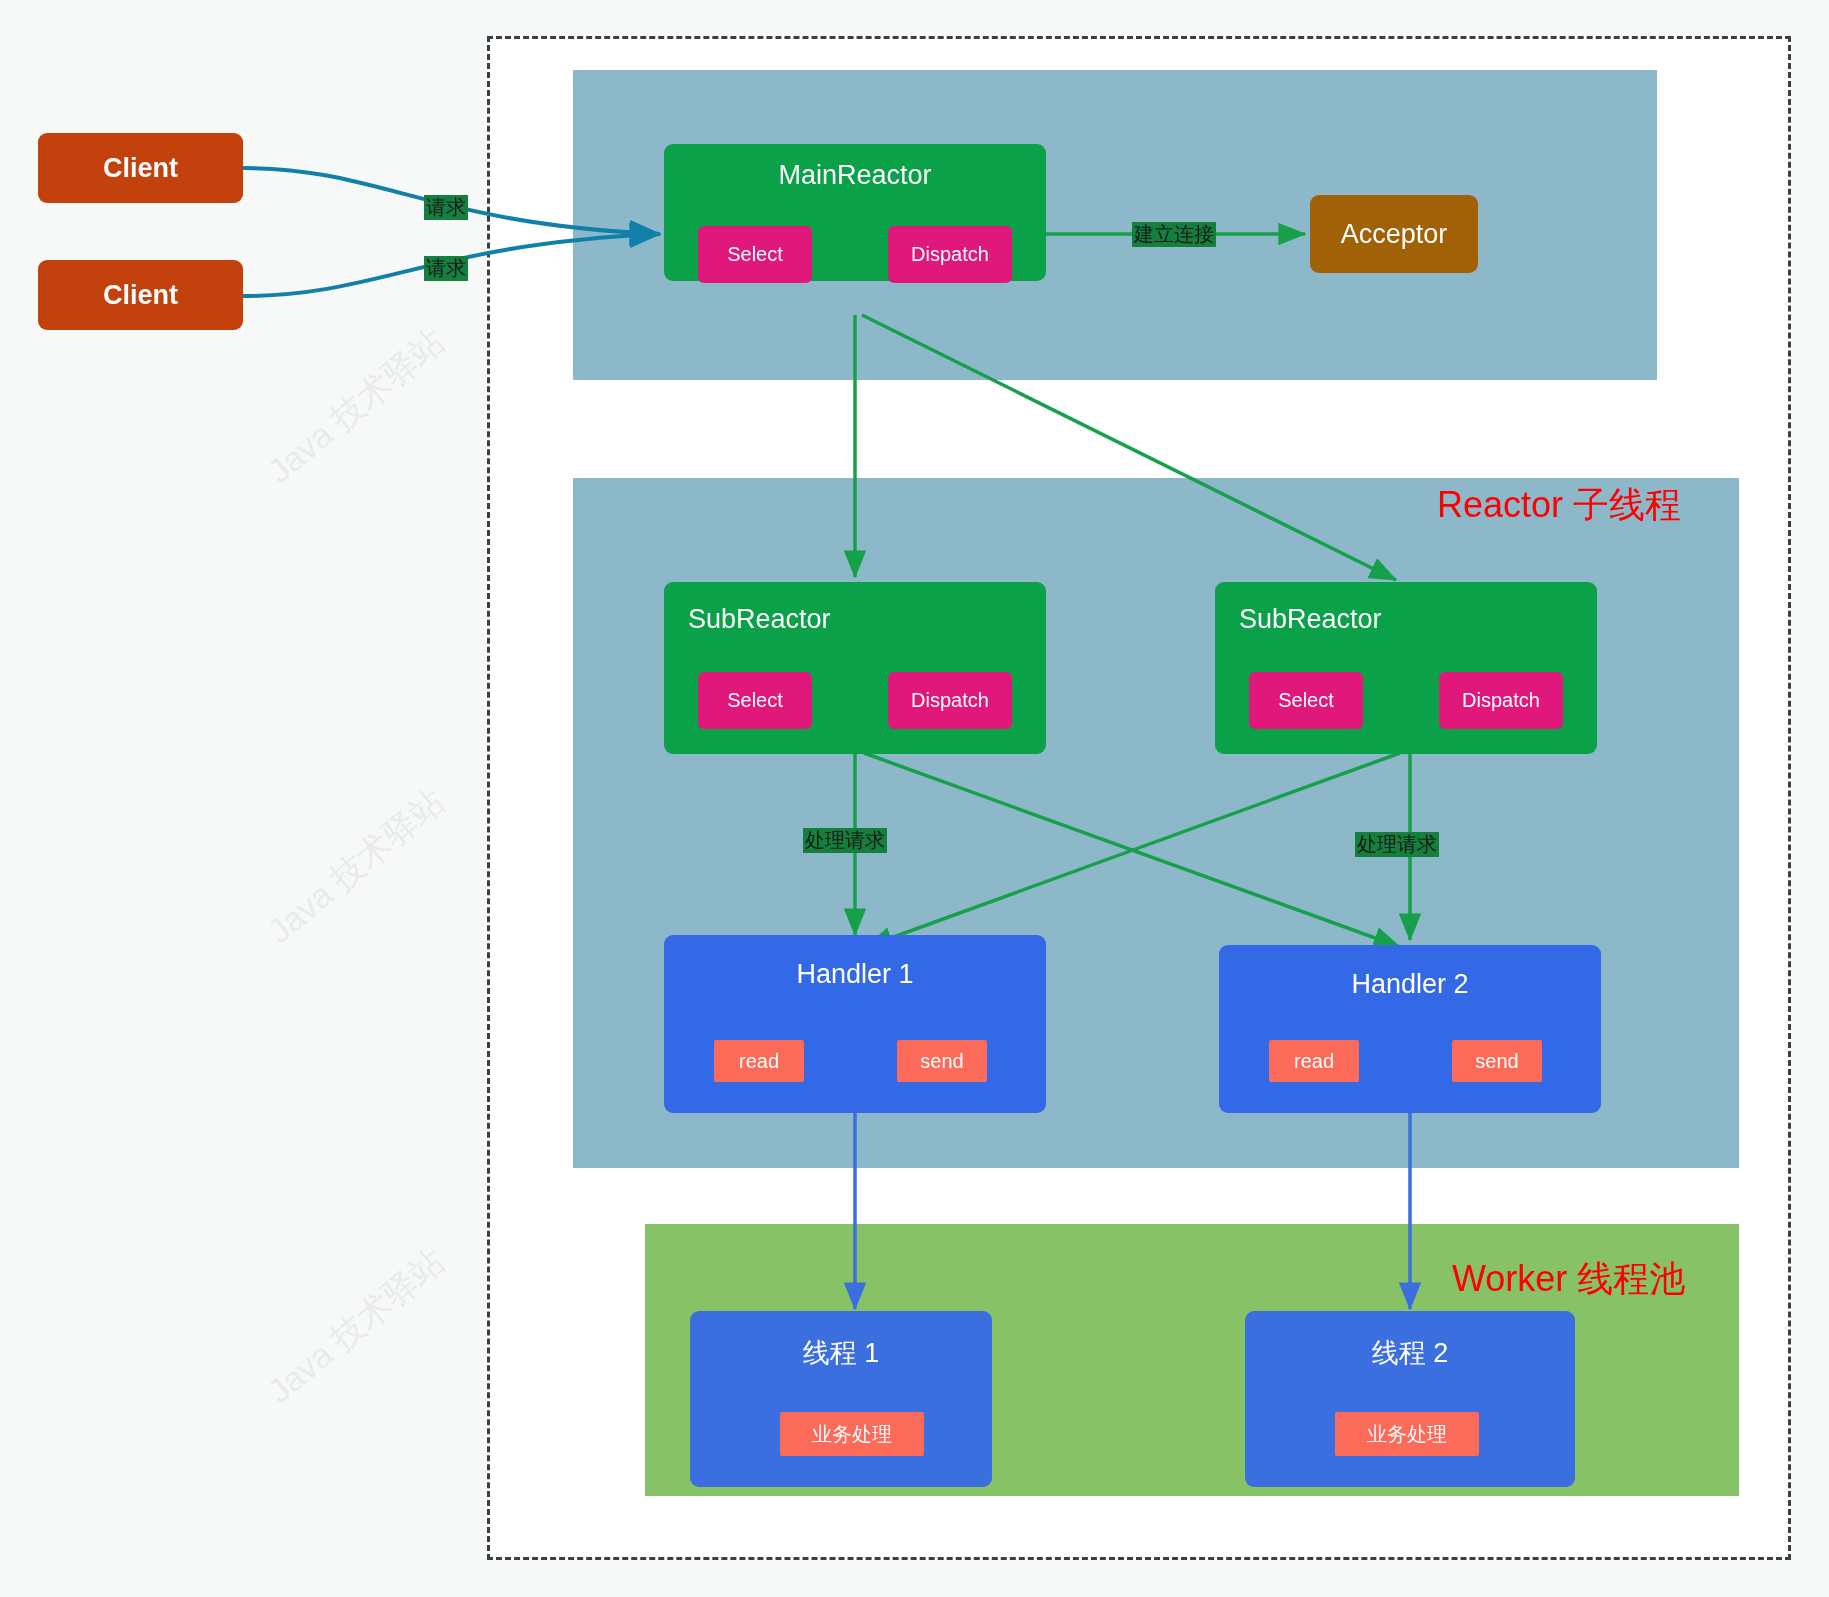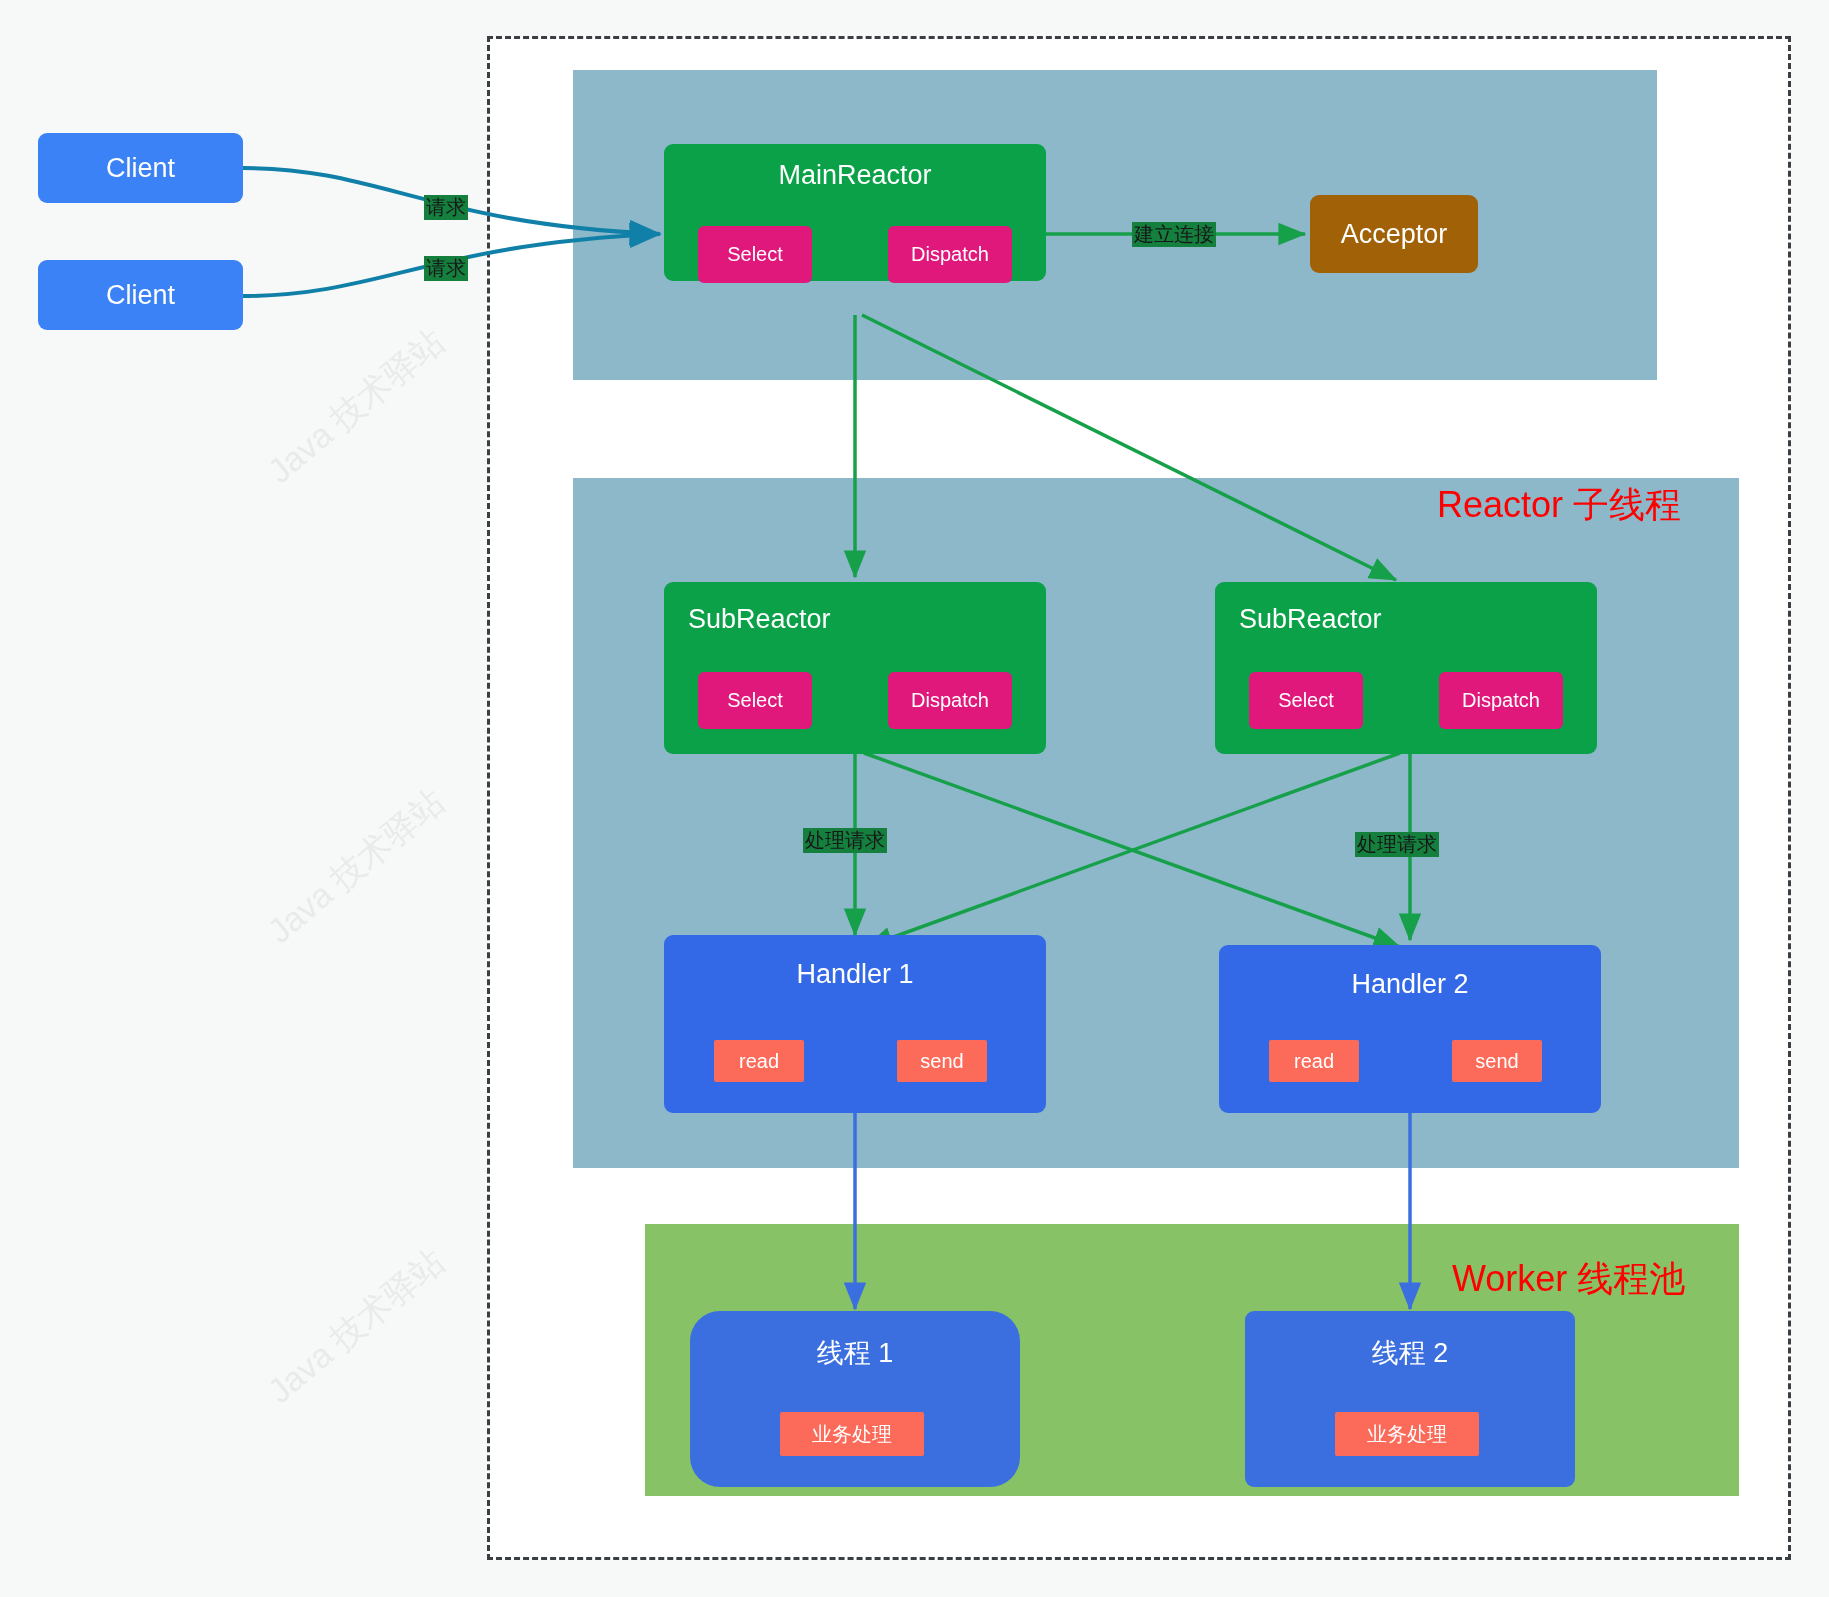--- a/index.html
+++ b/index.html
@@ -76,21 +76,21 @@
   .node-label {
     position: absolute;
     left: 0;
     width: 100%;
     text-align: center;
     font-size: 27px;
     color: #ffffff;
     white-space: nowrap;
   }
 
-  .node-client   { background: #3b82f6; border-radius: 9px; }
+  .node-client   { background: #c2410c; border-radius: 9px; font-weight: bold; }
   .node-reactor  { background: #0aa148; }
   .node-acceptor { background: #a16207; }
   .node-handler  { background: #3368e6; }
   .node-thread   { background: #3b6fe0; }
 
   
   .chip {
     position: absolute;
     box-sizing: border-box;
     display: flex;
@@ -205,21 +205,21 @@
     <div class="chip chip-salmon" style="left:50px; top:105px; width:90px; height:42px;">read</div>
     <div class="chip chip-salmon" style="left:233px; top:105px; width:90px; height:42px;">send</div>
   </div>
 
   <div class="node node-handler" style="left:1219px; top:945px; width:382px; height:168px;">
     <div class="node-label" style="top:24px;">Handler 2</div>
     <div class="chip chip-salmon" style="left:50px; top:95px; width:90px; height:42px;">read</div>
     <div class="chip chip-salmon" style="left:233px; top:95px; width:90px; height:42px;">send</div>
   </div>
 
-  <div class="node node-thread" style="left:690px; top:1311px; width:330px; height:176px;border-radius:30px;">
+  <div class="node node-thread" style="left:690px; top:1311px; width:302px; height:176px;">
     <div class="node-label" style="top:24px;">线程 1</div>
     <div class="chip chip-salmon" style="left:90px; top:101px; width:144px; height:44px;">业务处理</div>
   </div>
 
   <div class="node node-thread" style="left:1245px; top:1311px; width:330px; height:176px;">
     <div class="node-label" style="top:24px;">线程 2</div>
     <div class="chip chip-salmon" style="left:90px; top:101px; width:144px; height:44px;">业务处理</div>
   </div>
 
   <div class="edge-label" style="left:424px; top:195px;">请求</div>

